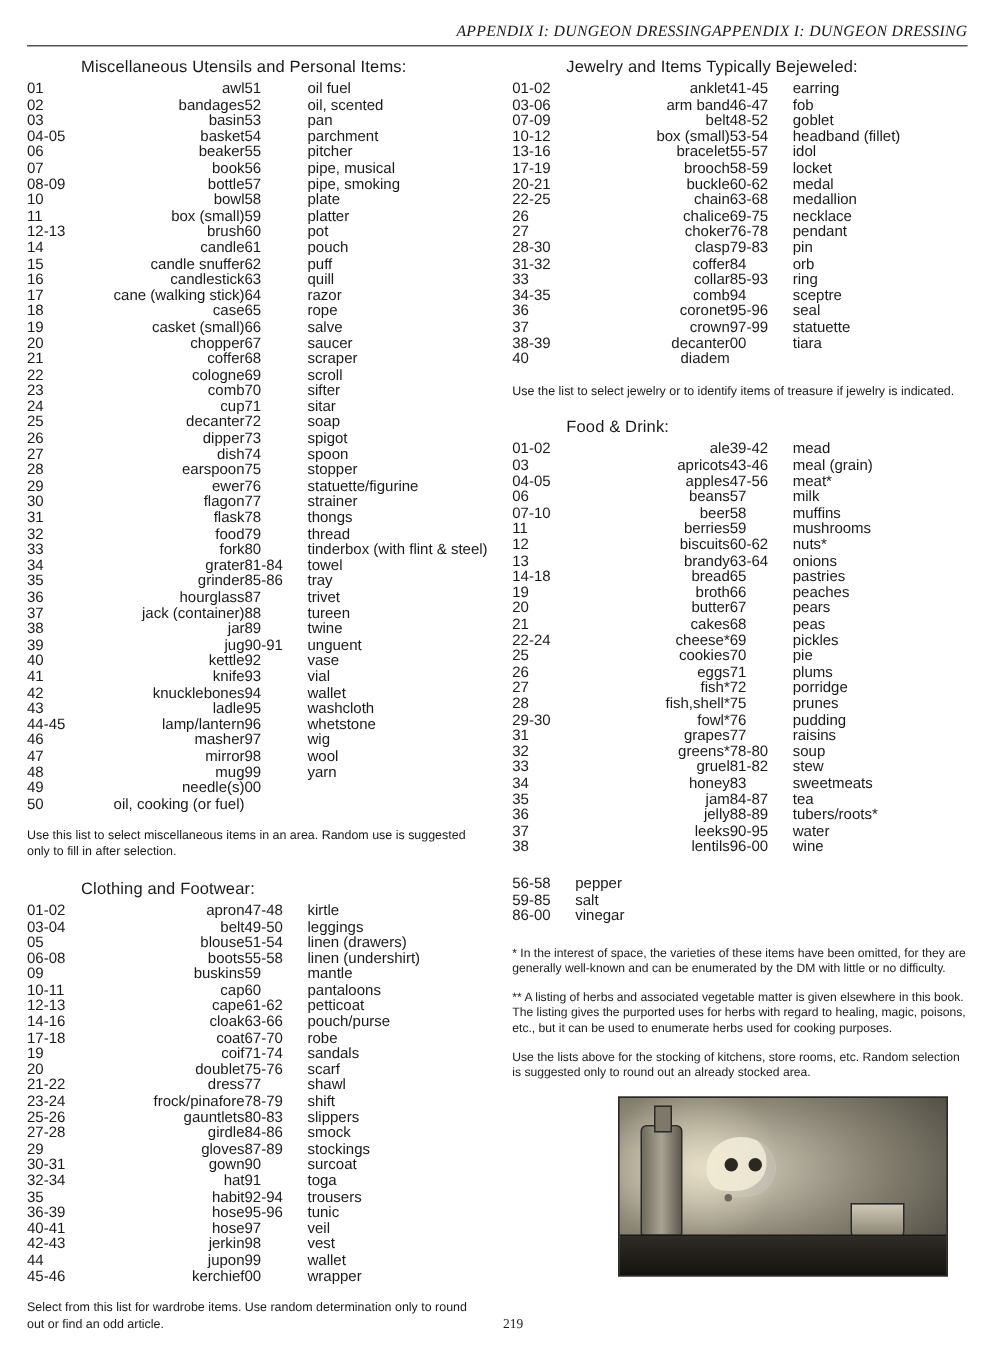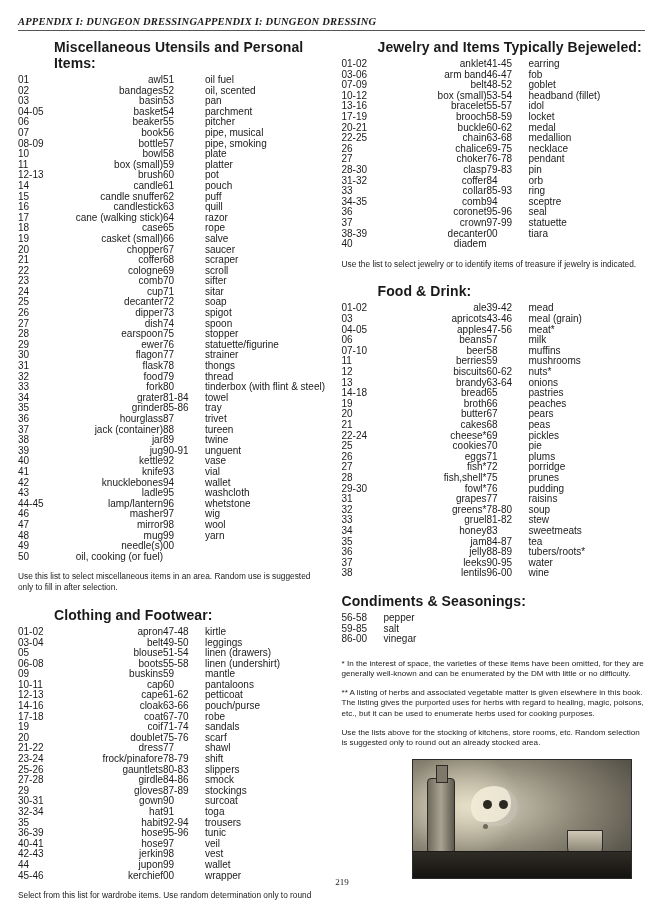--- a/index.html
+++ b/index.html
@@ -10,31 +10,32 @@
     color:#1a1a1a;
     position:relative;
     overflow:hidden;
   }
   .page{
     position:absolute;inset:0;
     padding:16px 18px 0 18px;
     box-sizing:border-box;
   }
   .runhead{
-    display:flex;justify-content:flex-start;align-items:flex-start;
+    display:flex;justify-content:flex-end;align-items:flex-start;
     font-family:"Liberation Serif", serif;
-    font-style:italic;font-weight:bold;
+    font-style:italic;font-weight:normal;
     font-size:10.5px;letter-spacing:.2px;
     padding-bottom:3px;
+    margin-left:42px;
   }
   .rule{border-bottom:1px solid #555;margin-bottom:8px;}
   .cols{display:flex;gap:20px;}
   .col{width:305px;}
   h2.sec{
-    font-size:14px;font-weight:bold;margin:0 0 4px 0;
+    font-size:11px;font-weight:normal;margin:0 0 4px 0;
     letter-spacing:.1px;
   }
   h2.sec.indent{margin-left:36px;}
   .tbl{display:flex;gap:0;font-size:10px;line-height:10.6px;}
   .tbl .half{display:flex;}
   .rngcol{width:40px;text-align:left;}
   .namecol{width:105px;text-align:right;}
   .rngcol2{width:42px;text-align:left;}
   .namecol2{width:110px;}
   .tbl .r{white-space:nowrap;}
@@ -632,21 +633,20 @@
                 <div class="r">tea</div>
                 <div class="r">tubers/roots*</div>
                 <div class="r">water</div>
                 <div class="r">wine</div>
               </div>
           </div>
         </div>
       </div>
 
       <div class="blk">
-        <h2 class="sec">Condiments &amp; Seasonings:</h2>
         <div class="tbl">
           <div class="half">
             <div class="rngcol2" id="con-b-r">
                 <div class="r">56-58</div>
                 <div class="r">59-85</div>
                 <div class="r">86-00</div>
               </div>
             <div class="namecol2" id="con-b-n">
                 <div class="r">pepper</div>
                 <div class="r">salt</div>

